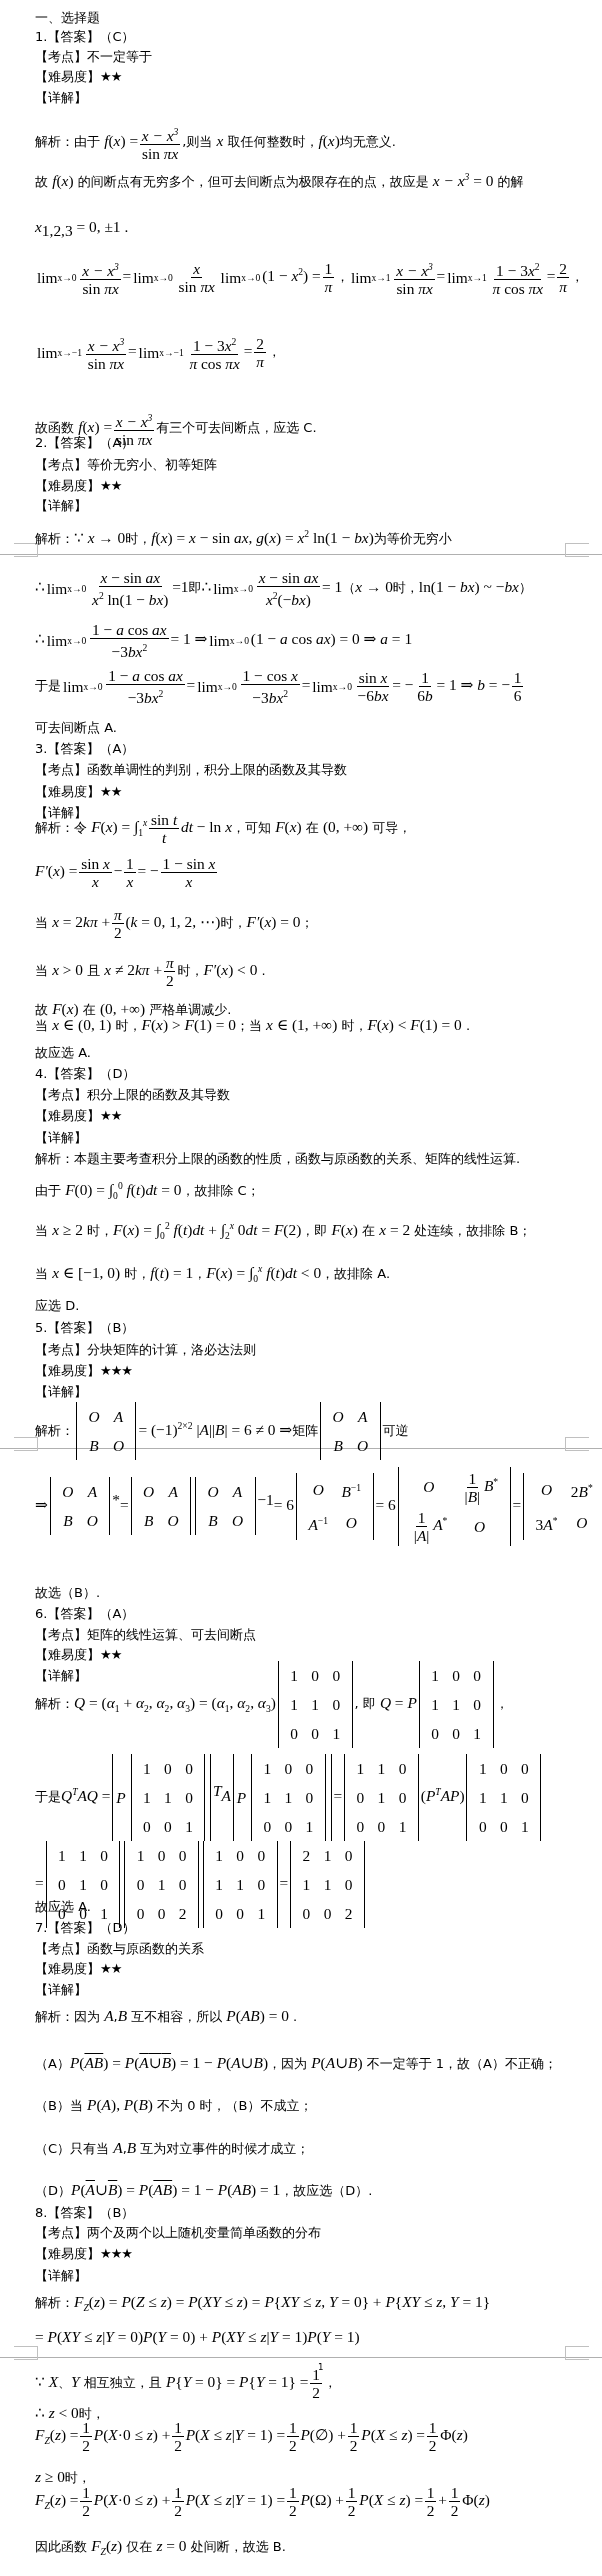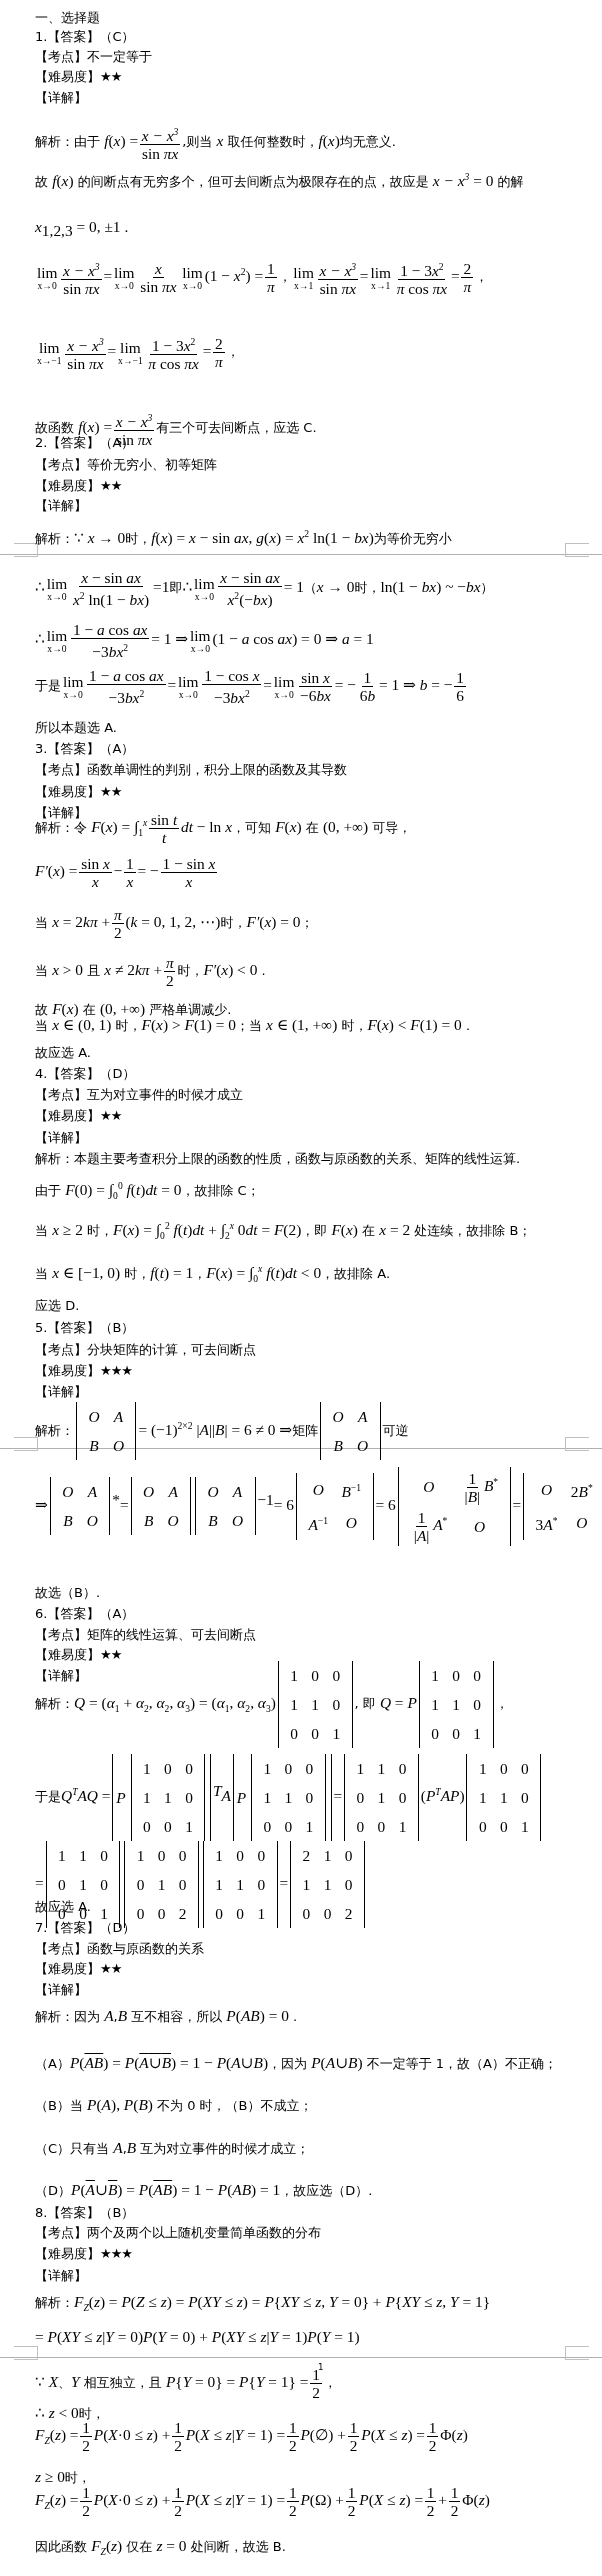--- a/index.html
+++ b/index.html
@@ -3,21 +3,21 @@
 <meta charset="utf-8">
 <style>
   html,body{margin:0;padding:0;background:#fff;}
   body{width:602px;height:2576px;position:relative;overflow:hidden;font-family:"DejaVu Sans",sans-serif;color:#000;font-size:12.5px;}
   .ln{position:absolute;left:35px;white-space:nowrap;line-height:19px;font-size:13px;}
   .m{font-family:"Liberation Serif","DejaVu Serif",serif;font-size:15.4px;}
   .i{font-style:italic;}
   .frac{display:inline-flex;flex-direction:column;align-items:center;vertical-align:middle;margin:0 1.9px;}
   .frac .n{border-bottom:1px solid #000;padding:0 1.9px;line-height:17.3px;}
   .frac .d{padding:0 1.9px;line-height:17.3px;}
-  .lim{display:inline-flex;flex-direction:column;align-items:center;vertical-align:middle;margin:0 1.9px;}
+  .lim{display:inline-flex;flex-direction:row;align-items:center;vertical-align:middle;margin:0 1.9px;}
   .lim .u{line-height:15.4px;}
   .lim .s{font-size:9.6px;line-height:9.6px;}
   .pb{position:absolute;left:0;width:602px;height:1px;background:#b0b0b0;}
   .crn{position:absolute;width:23px;height:11.6px;border:1px solid #c0c0c0;}
   .crn.l{left:13.5px;border-left:none;}
   .crn.r{right:13.5px;width:23px;border-right:none;}
   .mat{display:inline-flex;vertical-align:middle;border-left:1.4px solid #000;border-right:1.4px solid #000;padding:0 4.8px;position:relative;margin:0 1.9px;}
   .mat.sq{border-left:1.4px solid #000;border-right:1.4px solid #000;}
   .mat table{border-collapse:collapse;font-family:"Liberation Serif",serif;font-size:15.4px;}
   .mat td{padding:1px 6.7px;text-align:center;line-height:27px;}
@@ -160,21 +160,21 @@
       <span class="n">sin <span class="i">x</span></span>
       <span class="d">−6<span class="i">bx</span></span>
     </span><span class="m">= −</span><span class="frac m">
       <span class="n">1</span>
       <span class="d">6<span class="i">b</span></span>
     </span><span class="m">= 1 ⇒ <span class="i">b</span> = −</span><span class="frac m">
       <span class="n">1</span>
       <span class="d">6</span>
     </span></div>
 
-<div class="ln" style="top:718px">所以本题选 A.</div>
+<div class="ln" style="top:718px">可去间断点 A.</div>
 
 <div class="ln" style="top:739px"><span>3.</span><span>【答案】</span><span>（A）</span></div>
 <div class="ln" style="top:760px"><span>【考点】</span><span>函数单调性的判别，积分上限的函数及其导数</span></div>
 <div class="ln" style="top:782px"><span>【难易度】</span><span class="star">★★</span></div>
 <div class="ln" style="top:803px">【详解】</div>
 
 <div class="ln" style="top:811px">解析：令 <span class="m"><span class="i">F</span>(<span class="i">x</span>) = ∫<sub>1</sub><sup class="i">x</sup></span><span class="frac m">
       <span class="n">sin <span class="i">t</span></span>
       <span class="d i">t</span>
     </span><span class="m"><span class="i">dt</span> − ln <span class="i">x</span></span>，可知 <span class="m"><span class="i">F</span>(<span class="i">x</span>)</span> 在 <span class="m">(0, +∞)</span> 可导，</div>
@@ -198,31 +198,31 @@
 <div class="ln" style="top:954px">当 <span class="m"><span class="i">x</span> &gt; 0</span> 且 <span class="m"><span class="i">x</span> ≠ 2<span class="i">kπ</span> +</span><span class="frac m">
       <span class="n i">π</span>
       <span class="d">2</span>
     </span>时，<span class="m"><span class="i">F′</span>(<span class="i">x</span>) &lt; 0</span> .</div>
 
 <div class="ln" style="top:999px">故 <span class="m"><span class="i">F</span>(<span class="i">x</span>)</span> 在 <span class="m">(0, +∞)</span> 严格单调减少.</div>
 <div class="ln" style="top:1015px">当 <span class="m"><span class="i">x</span> ∈ (0, 1)</span> 时，<span class="m"><span class="i">F</span>(<span class="i">x</span>) &gt; <span class="i">F</span>(1) = 0</span>；当 <span class="m"><span class="i">x</span> ∈ (1, +∞)</span> 时，<span class="m"><span class="i">F</span>(<span class="i">x</span>) &lt; <span class="i">F</span>(1) = 0</span> .</div>
 <div class="ln" style="top:1043px">故应选 A.</div>
 
 <div class="ln" style="top:1064px"><span>4.</span><span>【答案】</span><span>（D）</span></div>
-<div class="ln" style="top:1085px"><span>【考点】</span><span>互为对立事件的时候才成立</span></div>
+<div class="ln" style="top:1085px"><span>【考点】</span><span>积分上限的函数及其导数</span></div>
 <div class="ln" style="top:1106px"><span>【难易度】</span><span class="star">★★</span></div>
 <div class="ln" style="top:1128px">【详解】</div>
 <div class="ln" style="top:1149px">解析：本题主要考查积分上限的函数的性质，函数与原函数的关系、矩阵的线性运算.</div>
 <div class="ln" style="top:1176px">由于 <span class="m"><span class="i">F</span>(0) = ∫<sub>0</sub><sup>0</sup> <span class="i">f</span>(<span class="i">t</span>)<span class="i">dt</span> = 0</span>，故排除 C；</div>
 <div class="ln" style="top:1216px">当 <span class="m"><span class="i">x</span> ≥ 2</span> 时，<span class="m"><span class="i">F</span>(<span class="i">x</span>) = ∫<sub>0</sub><sup>2</sup> <span class="i">f</span>(<span class="i">t</span>)<span class="i">dt</span> + ∫<sub>2</sub><sup class="i">x</sup> 0<span class="i">dt</span> = <span class="i">F</span>(2)</span>，即 <span class="m"><span class="i">F</span>(<span class="i">x</span>)</span> 在 <span class="m"><span class="i">x</span> = 2</span> 处连续，故排除 B；</div>
 <div class="ln" style="top:1259px">当 <span class="m"><span class="i">x</span> ∈ [−1, 0)</span> 时，<span class="m"><span class="i">f</span>(<span class="i">t</span>) = 1</span>，<span class="m"><span class="i">F</span>(<span class="i">x</span>) = ∫<sub>0</sub><sup class="i">x</sup> <span class="i">f</span>(<span class="i">t</span>)<span class="i">dt</span> &lt; 0</span>，故排除 A.</div>
 <div class="ln" style="top:1296px">应选 D.</div>
 
 <div class="ln" style="top:1318px"><span>5.</span><span>【答案】</span><span>（B）</span></div>
-<div class="ln" style="top:1340px"><span>【考点】</span><span>分块矩阵的计算，可去间断点</span></div>
+<div class="ln" style="top:1340px"><span>【考点】</span><span>分块矩阵的计算，洛必达法则</span></div>
 <div class="ln" style="top:1361px"><span>【难易度】</span><span class="star">★★★</span></div>
 <div class="ln" style="top:1382px">【详解】</div>
 <div class="ln" style="top:1402px">解析：<span class="mat">
       <table>
         <tbody>
           <tr>
             <td class="i">O</td>
             <td class="i">A</td>
           </tr>
           <tr>

